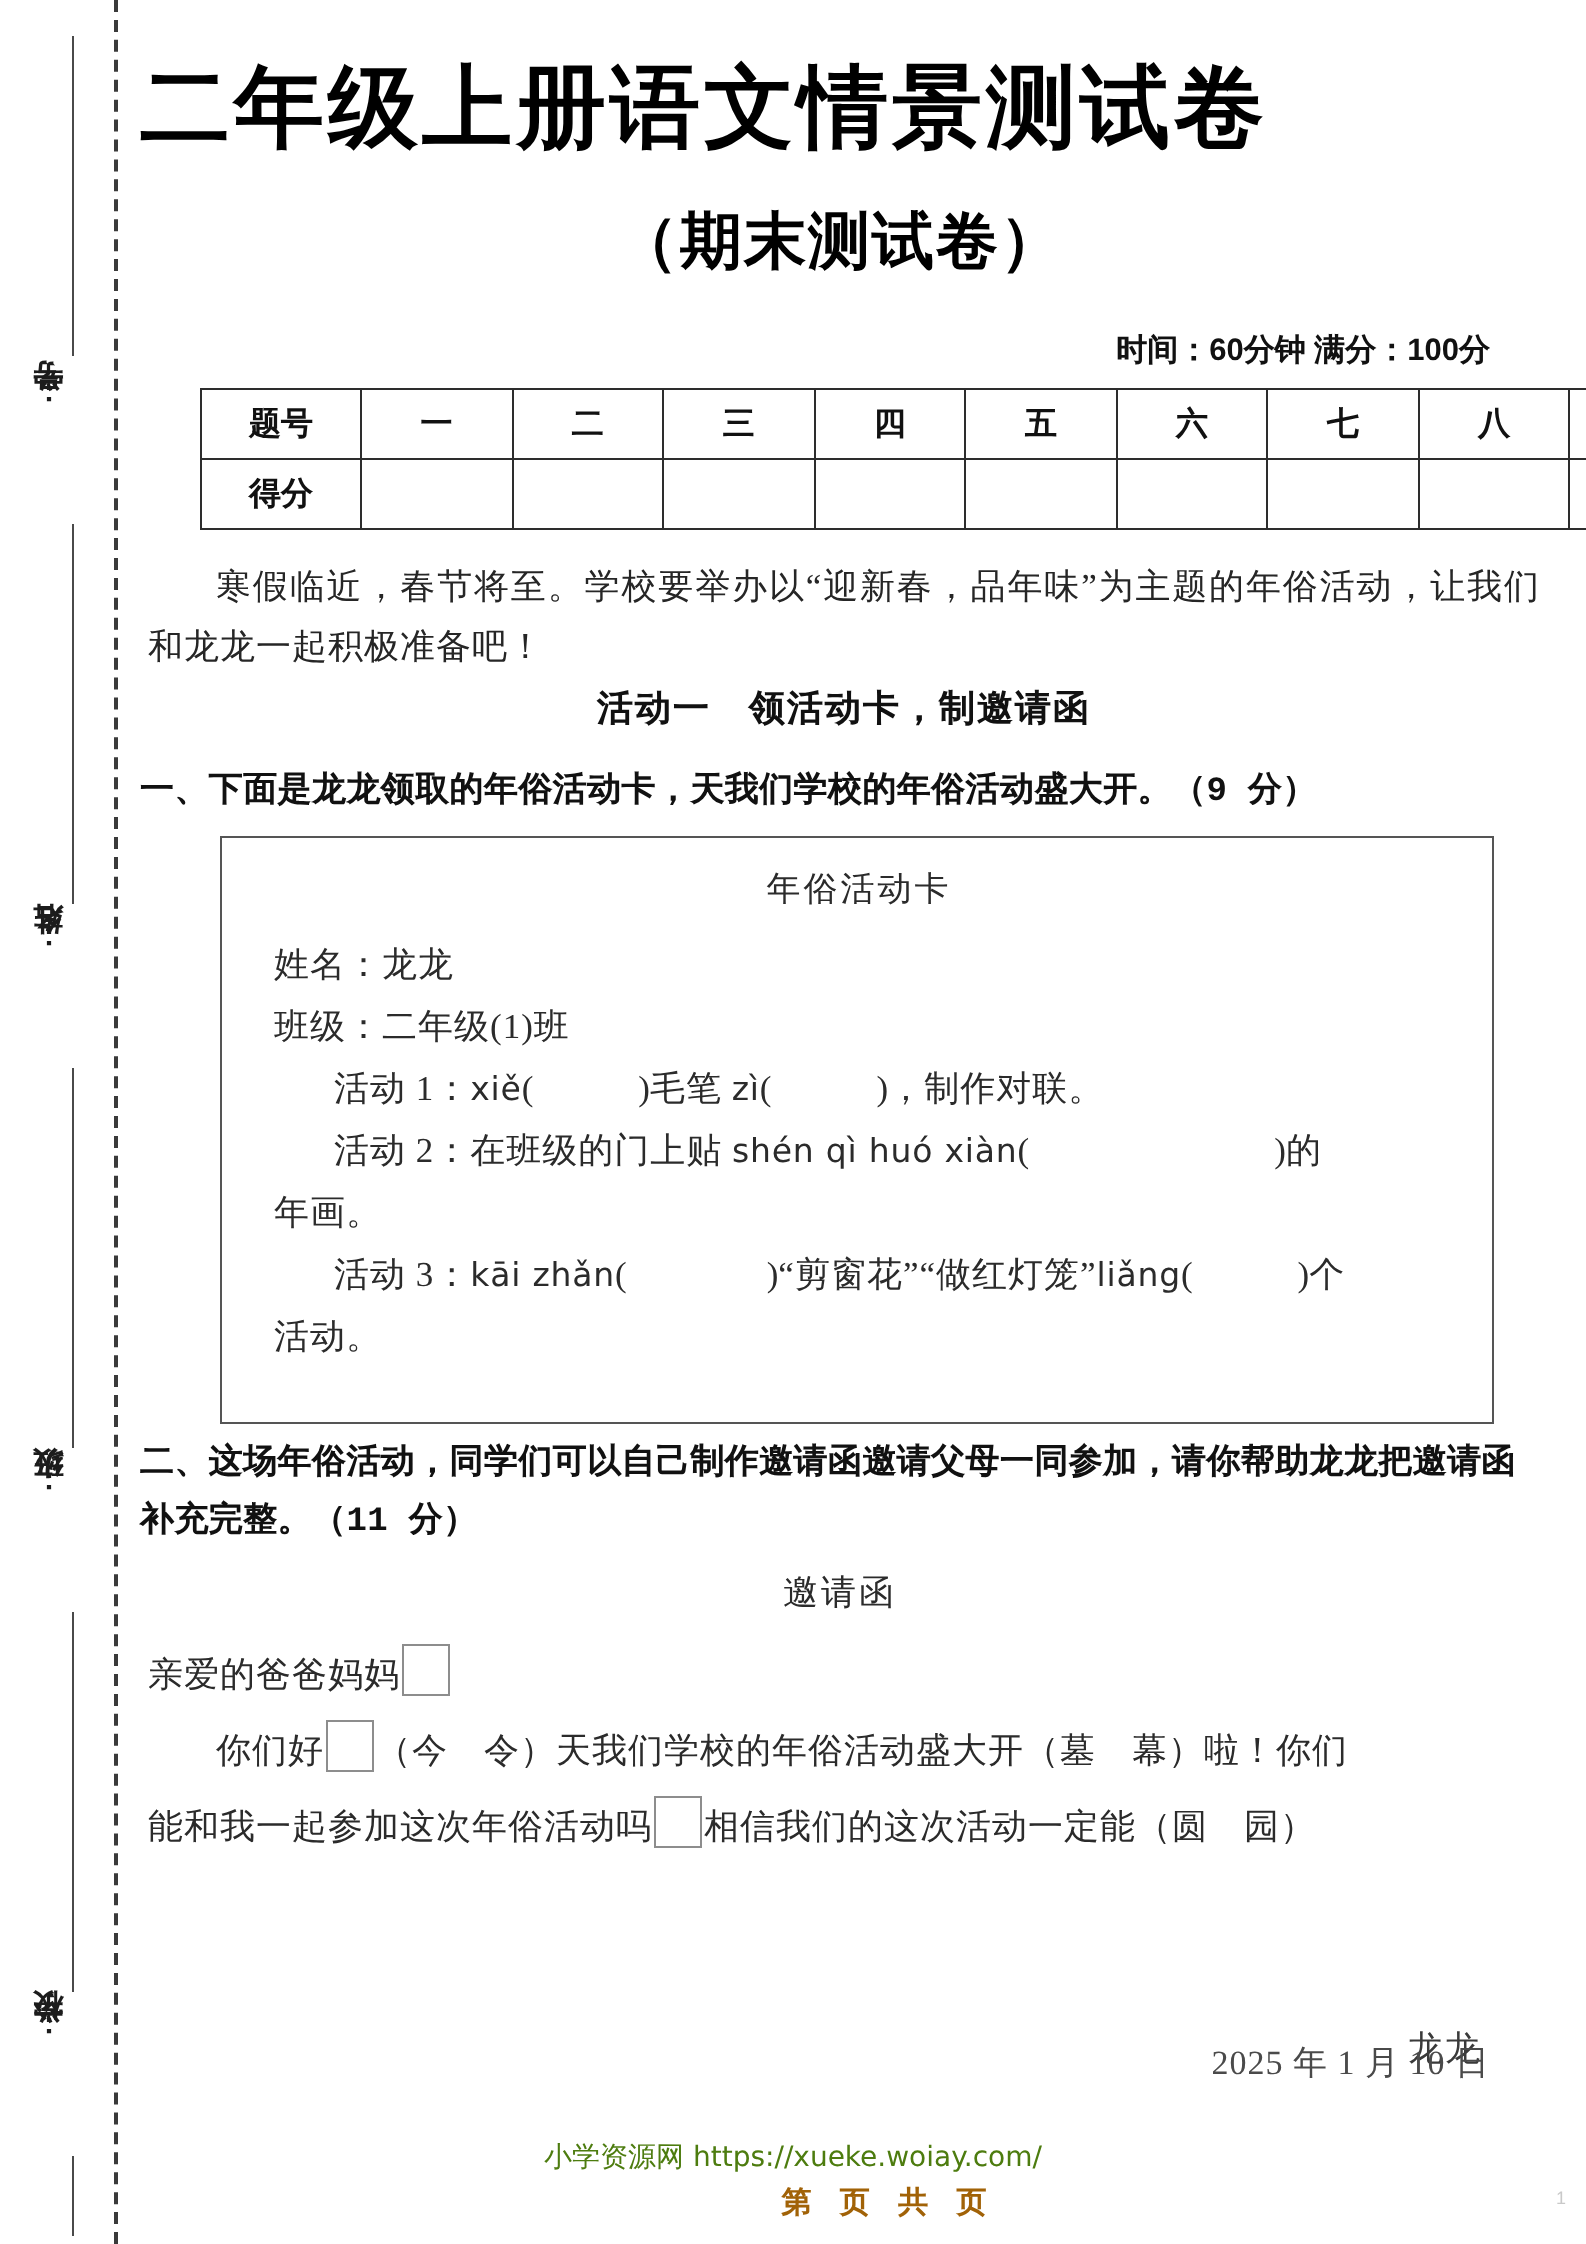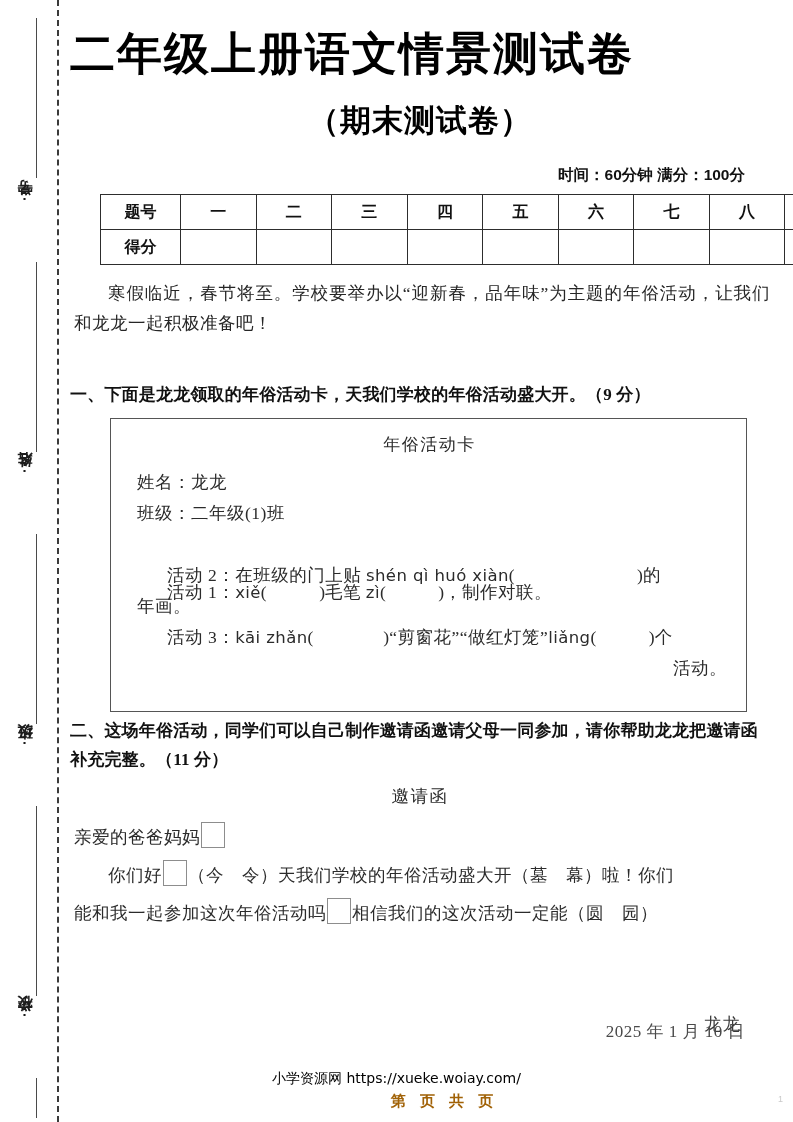--- a/index.html
+++ b/index.html
@@ -144,21 +144,21 @@
     width: 700px;
     font-family: "Liberation Sans", "DejaVu Sans", sans-serif;
     font-weight: bold;
     font-size: 17px;
     line-height: 29px;
     color: #111;
     letter-spacing: 0.2px;
   }
   .q1 { top: 380px; }
   .q2 { top: 716px; }
-  .pt { font-family: Liberation Serif, serif; font-weight: bold; margin-top: 24px; }
+  .pt { font-family: Liberation Mono, monospace; font-weight: bold; margin-top: 24px; }
 
   
   .card-box {
     position: absolute;
     left: 110px;
     top: 418px;
     width: 637px;
     height: 294px;
     border: 1.3px solid #555;
     box-sizing: border-box;
@@ -246,21 +246,21 @@
 
   
   .watermark {
     position: absolute;
     left: 0;
     top: 1070px;
     width: 793px;
     text-align: center;
     font-family: "DejaVu Sans", "Liberation Sans", sans-serif;
     font-size: 14px;
-    color: #000000;
+    color: #4d7c0f;
   }
   .page-foot {
     position: absolute;
     left: 0;
     top: 1092px;
     width: 793px;
     text-align: center;
     font-family: "Liberation Sans", "DejaVu Sans", sans-serif;
     font-weight: bold;
     font-size: 15px;
@@ -321,44 +321,45 @@
         <td></td>
         <td></td>
         <td></td>
         <td></td>
         <td></td>
       </tr>
     </tbody>
   </table>
 
   <div class="para intro">寒假临近，春节将至。学校要举办以“迎新春，品年味”为主题的年俗活动，让我们和龙龙一起积极准备吧！</div>
+  <div class="act-head">活动一　领活动卡，制邀请函</div>
 
   <div class="q-line q1">
     <span>一、下面是龙龙领取的年俗活动卡，天我们学校的年俗活动盛大开。</span><span class="pt">（9 分）</span>
   </div>
 
   <div class="card-box">
     <div class="card-title">年俗活动卡</div>
 
     <div class="card-line" style="top:48px;">姓名：龙龙</div>
     <div class="card-line" style="top:79px;">班级：二年级(1)班</div>
 
-    <div class="card-line ind" style="top:110px;margin-top:48px;">
+    <div class="card-line ind" style="top:110px;">
       <span>活动 1：</span><span class="py">xiě</span><span class="blank-s">(　　　)</span><span>毛笔 </span><span class="py">zì</span><span class="blank-s">(　　　)</span><span>，制作对联。</span>
     </div>
 
     <div class="card-line ind" style="top:141px;">
       <span>活动 2：在班级的门上贴 </span><span class="py">shén qì huó xiàn</span><span class="blank-s">(　　　　　　　)</span><span>的</span>
     </div>
     <div class="card-line" style="top:172px;">年画。</div>
 
     <div class="card-line ind" style="top:203px;">
       <span>活动 3：</span><span class="py">kāi zhǎn</span><span class="blank-s">(　　　　)</span><span>“剪窗花”“做红灯笼”</span><span class="py">liǎng</span><span class="blank-s">(　　　)</span><span>个</span>
     </div>
-    <div class="card-line" style="top:234px;text-align:right;">活动。</div>
+    <div class="card-line" style="top:234px;">活动。</div>
   </div>
 
   <div class="q-line q2">
     <span>二、这场年俗活动，同学们可以自己制作邀请函邀请父母一同参加，请你帮助龙龙把邀请函补充完整。</span><span class="pt">（11 分）</span>
   </div>
 
   <div class="letter-title">邀请函</div>
 
   <div class="letter-body">
     <div>

